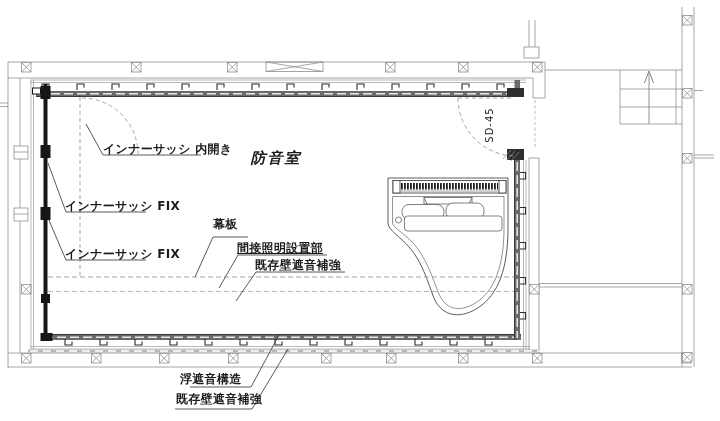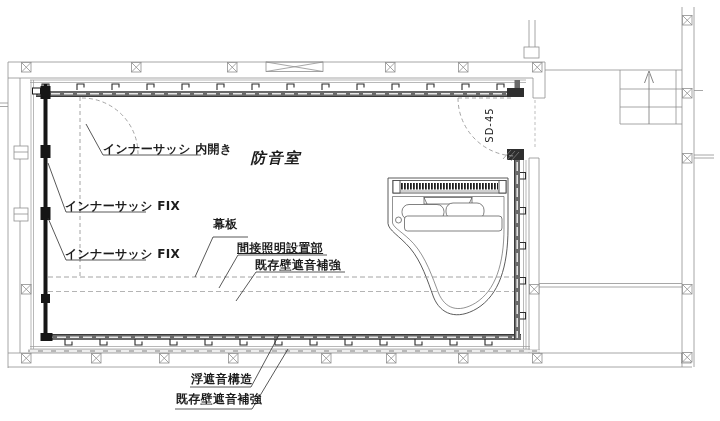--- a/index.html
+++ b/index.html
@@ -238,17 +238,17 @@
 </svg>
 
 <div id="room-name" class="lbl lbl-center" style="left:206px;top:149px;width:140px;">防音室</div>
 
 <div class="lbl" style="left:103px;top:142px;">インナーサッシ 内開き</div>
 <div class="lbl" style="left:65px;top:199px;">インナーサッシ FIX</div>
 <div class="lbl" style="left:65px;top:247px;">インナーサッシ FIX</div>
 <div class="lbl" style="left:213px;top:217px;">幕板</div>
 <div class="lbl" style="left:237px;top:241px;text-decoration:underline;">間接照明設置部</div>
 <div class="lbl" style="left:255px;top:258px;">既存壁遮音補強</div>
-<div class="lbl" style="left:191px;top:372px;">浮遮音構造</div>
+<div class="lbl" style="left:180px;top:372px;">浮遮音構造</div>
 <div class="lbl" style="left:176px;top:393px;font-family:Liberation Mono, monospace;">既存壁遮音補強</div>
 <div id="sd45" class="lbl" style="left:472px;top:119px;">SD-45</div>
 
 </div>
 
 </body></html>

